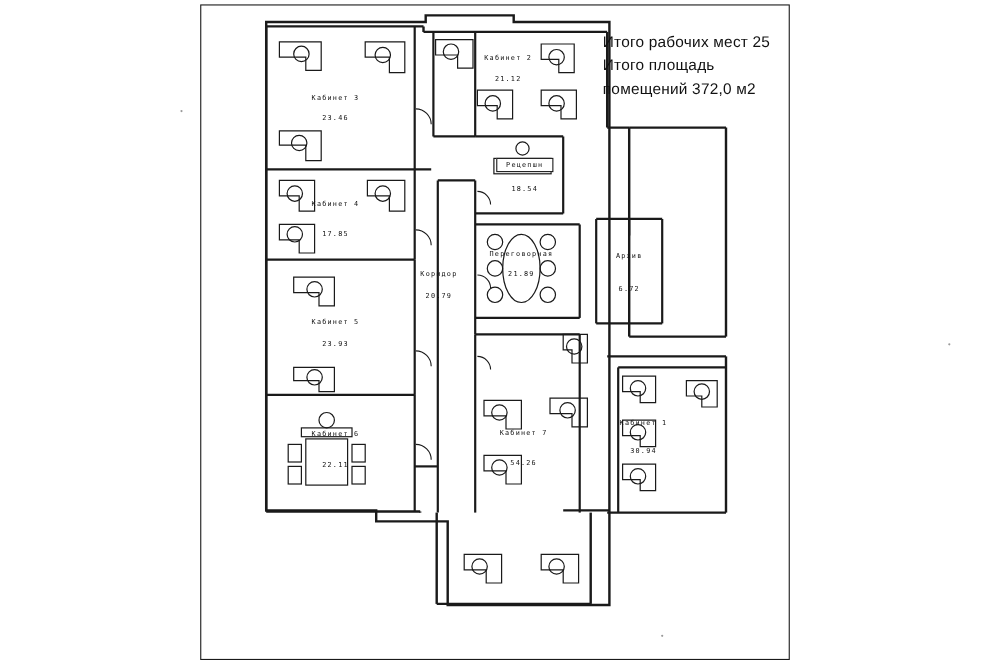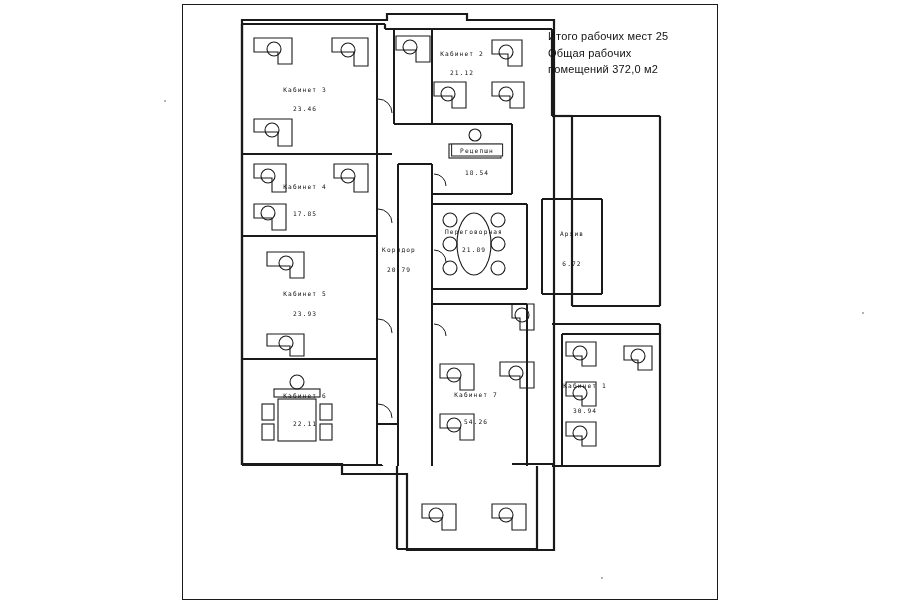--- a/index.html
+++ b/index.html
@@ -36,21 +36,21 @@
   }
   .plan svg {
     display: block;
   }
   
   .legend {
     position: absolute;
     left: 548px;
     top: 28px;
     width: 150px;
-    font-size: 11px;
+    font-size: 14px;
     line-height: 1.5;
     color: #111;
     letter-spacing: 0.2px;
   }
   .legend div { white-space: nowrap; }
   
   .room-label {
     position: absolute;
     color: #111;
     font-family: "DejaVu Sans Mono", monospace;
@@ -251,21 +251,21 @@
         <path d="M196 400 a14 14 0 0 1 14 14"></path>
         <path d="M252 170 a12 12 0 0 1 12 12"></path>
         <path d="M252 246 a12 12 0 0 1 12 12"></path>
         <path d="M252 320 a12 12 0 0 1 12 12"></path>
       </g>
     </svg>
   </div>
 
   <div class="legend">
     <div>Итого рабочих мест 25</div>
-    <div>Общая рабочих</div>
+    <div>Итого площадь</div>
     <div>помещений 372,0 м2</div>
   </div>
 
   <div class="room-label boxed" style="left:477px; top:150px;">Рецепшн</div>
 
   <div id="room-labels">
       <div class="room-label" style="left: 305px; top: 89px;">Кабинет 3</div>
       <div class="room-area" style="left: 305px; top: 108px;">23.46</div>
       <div class="room-label" style="left: 462px; top: 53px;">Кабинет 2</div>
       <div class="room-area" style="left: 462px; top: 72px;">21.12</div>

